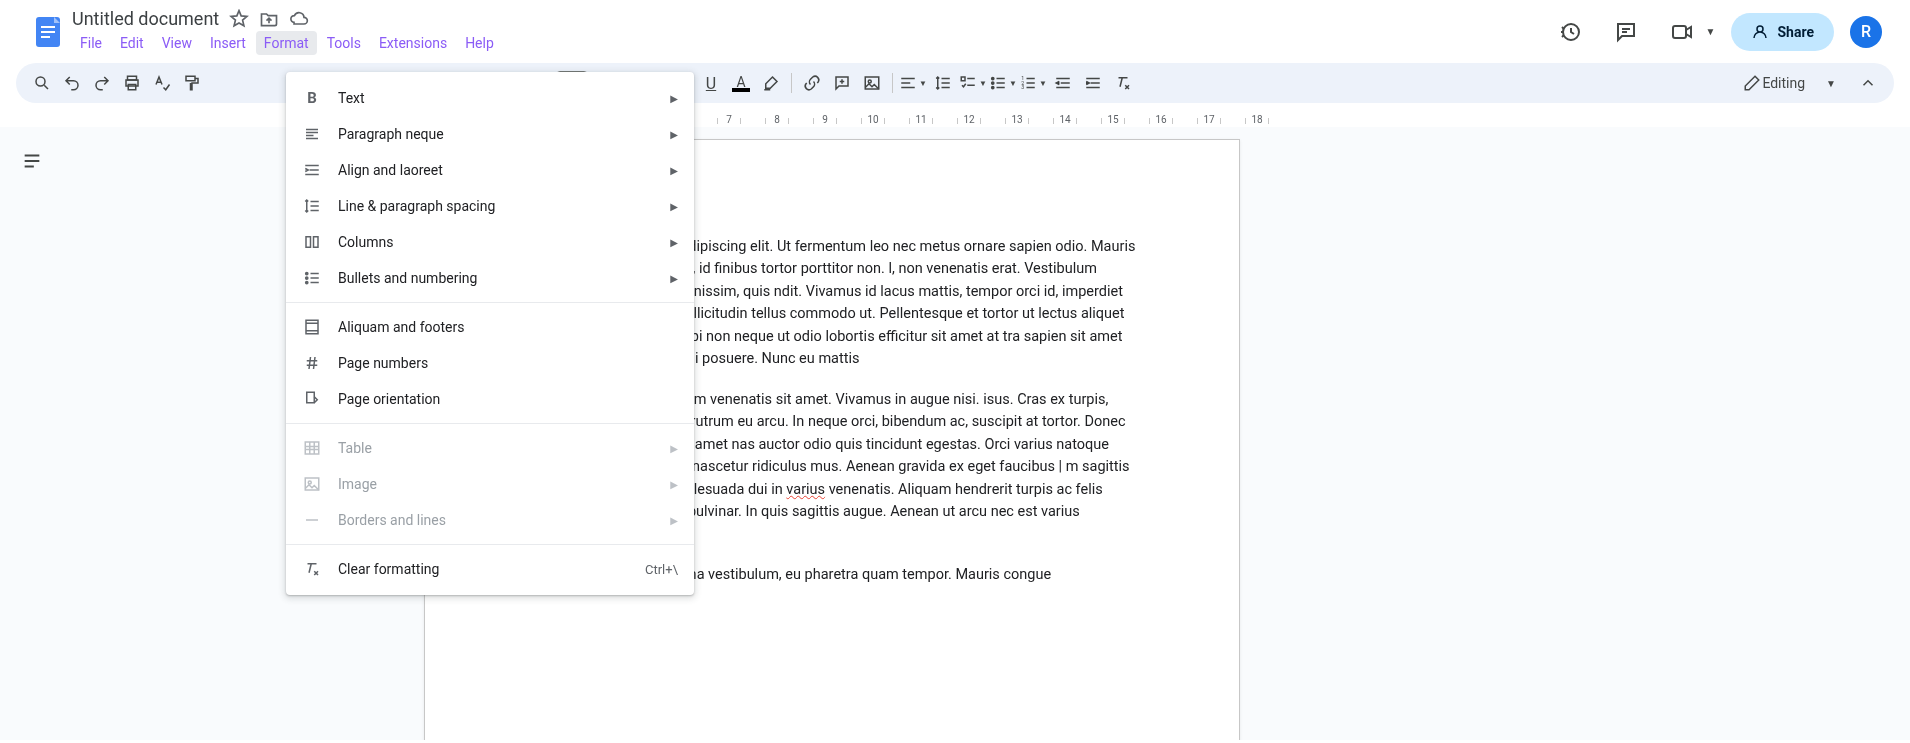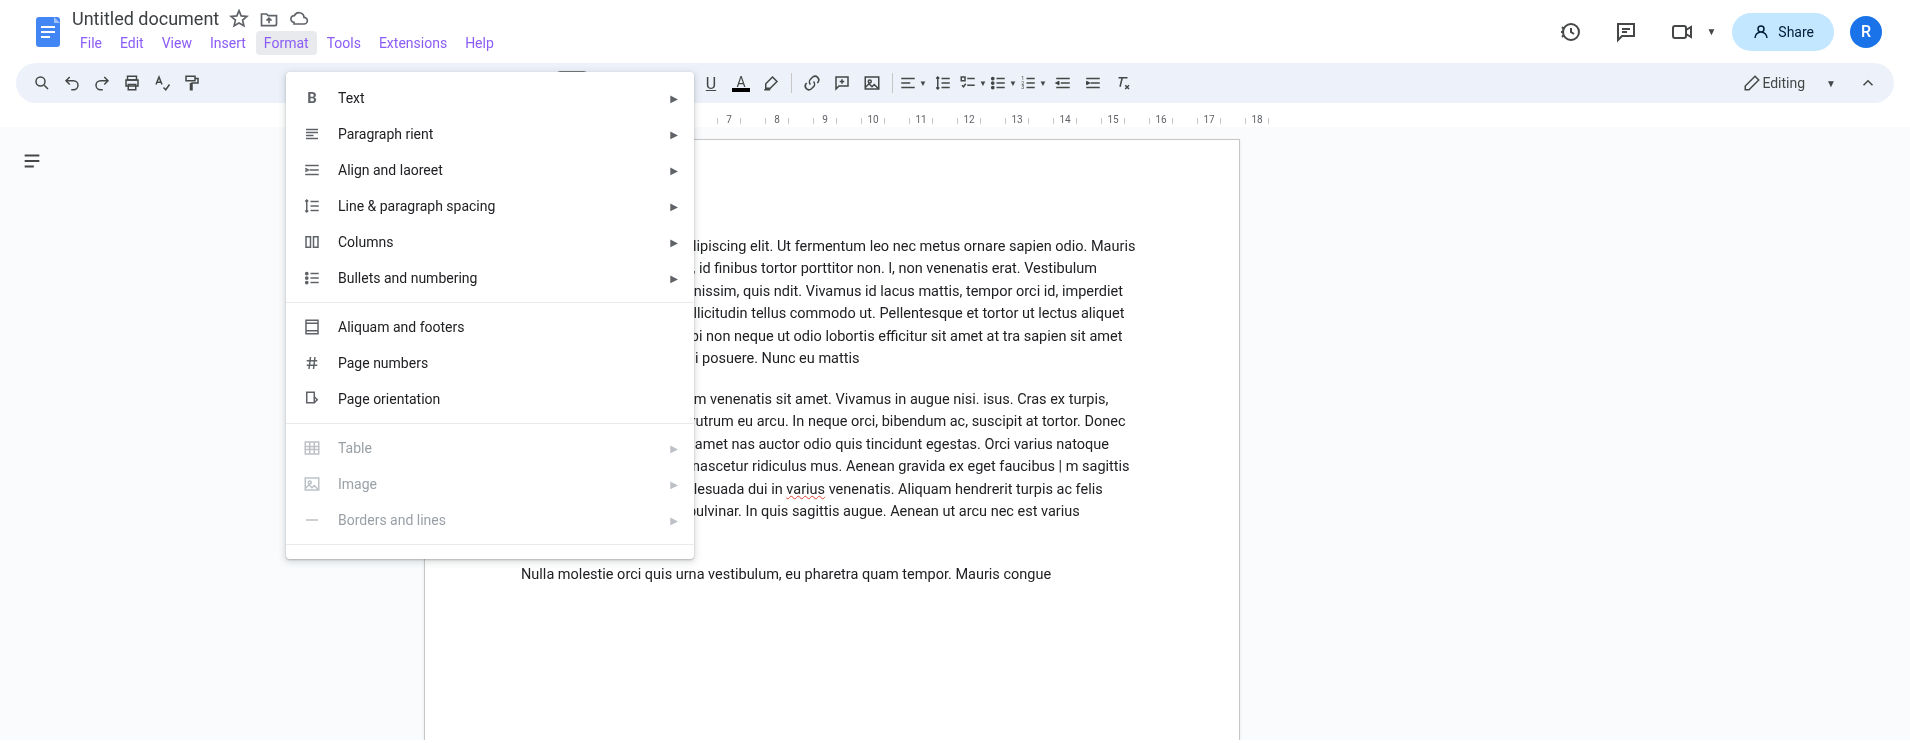--- a/index.html
+++ b/index.html
@@ -12,21 +12,21 @@
 .title-area { display: flex; flex-direction: column; gap: 2px; flex: 1; }
 .title-row { display: flex; align-items: center; gap: 10px; }
 .doc-title { font-size: 18px; color: #3c4043; font-weight: 400; }
 .title-icon { color: #5f6368; width: 20px; height: 20px; display: flex; align-items: center; justify-content: center; }
 .menubar { display: flex; gap: 2px; }
 .menubar-item { padding: 4px 8px; font-size: 14px; color: #8b5cf6; border-radius: 4px; cursor: pointer; }
 .menubar-item.active { background: #e8eaed; }
 .header-right { display: flex; align-items: center; gap: 16px; }
 .header-icon { width: 40px; height: 40px; display: flex; align-items: center; justify-content: center; color: #5f6368; border-radius: 50%; cursor: pointer; }
 .meet-group { display: flex; align-items: center; gap: 4px; }
-.share-btn { background: #c2e7ff; color: #001d35; padding: 10px 20px; border-radius: 40px; font-size: 14px; font-weight: 400; display: flex; align-items: center; gap: 8px; cursor: pointer; }
+.share-btn { background: #c2e7ff; color: #001d35; padding: 10px 20px; border-radius: 40px; font-size: 14px; font-weight: 700; display: flex; align-items: center; gap: 8px; cursor: pointer; }
 .avatar { width: 32px; height: 32px; border-radius: 50%; background: #1a73e8; color: #fff; display: flex; align-items: center; justify-content: center; font-size: 16px; font-weight: 500; }
 
 
 .toolbar-wrapper { padding: 0 16px 8px 16px; }
 .toolbar { background: #edf2fa; border-radius: 24px; padding: 4px 12px; display: flex; align-items: center; gap: 2px; height: 40px; }
 .tool-icon { width: 28px; height: 28px; display: flex; align-items: center; justify-content: center; color: #444746; border-radius: 4px; cursor: pointer; }
 .tool-sep { width: 1px; height: 20px; background: #c7c7c7; margin: 0 4px; }
 .font-size-box { display: flex; align-items: center; gap: 4px; margin: 0 4px; }
 .font-size-input { width: 32px; height: 24px; border: 1px solid #747775; border-radius: 4px; text-align: center; font-size: 14px; background: #fff; }
 .editing-btn { margin-left: auto; display: flex; align-items: center; gap: 1px; padding: 4px 8px; color: #444746; font-size: 14px; }
@@ -340,21 +340,21 @@
       </span>
     <span class="dd-label">Text</span>
     <span class="dd-arrow">▶</span>
   </div>
   <div class="dropdown-item">
     <span class="dd-icon">
         <svg width="18" height="18" viewBox="0 0 24 24" stroke="currentColor" stroke-width="2" fill="none">
           <path d="M4 6h16M4 10h16M4 14h10M4 18h16"></path>
         </svg>
       </span>
-    <span class="dd-label">Paragraph rient</span>
+    <span class="dd-label">Paragraph neque</span>
     <span class="dd-arrow">▶</span>
   </div>
   <div class="dropdown-item">
     <span class="dd-icon">
         <svg width="18" height="18" viewBox="0 0 24 24" stroke="currentColor" stroke-width="2" fill="none">
           <path d="M3 6h18M9 12h12M3 18h18M3 10l4 2-4 2"></path>
         </svg>
       </span>
     <span class="dd-label">Align and laoreet</span>
     <span class="dd-arrow">▶</span>
@@ -441,13 +441,22 @@
   <div class="dropdown-item disabled">
     <span class="dd-icon">
         <svg width="18" height="18" viewBox="0 0 24 24" stroke="currentColor" stroke-width="2">
           <path d="M4 12h16"></path>
         </svg>
       </span>
     <span class="dd-label">Borders and lines</span>
     <span class="dd-arrow">▶</span>
   </div>
   <div class="dropdown-sep"></div>
+  <div class="dropdown-item">
+    <span class="dd-icon">
+        <svg width="18" height="18" viewBox="0 0 24 24" stroke="currentColor" stroke-width="2" fill="none">
+          <path d="M6 5h12M11 5l-3 12M15 15l5 5M20 15l-5 5"></path>
+        </svg>
+      </span>
+    <span class="dd-label">Clear formatting</span>
+    <span class="dd-shortcut">Ctrl+\</span>
+  </div>
 </div>
 
 </body></html>

